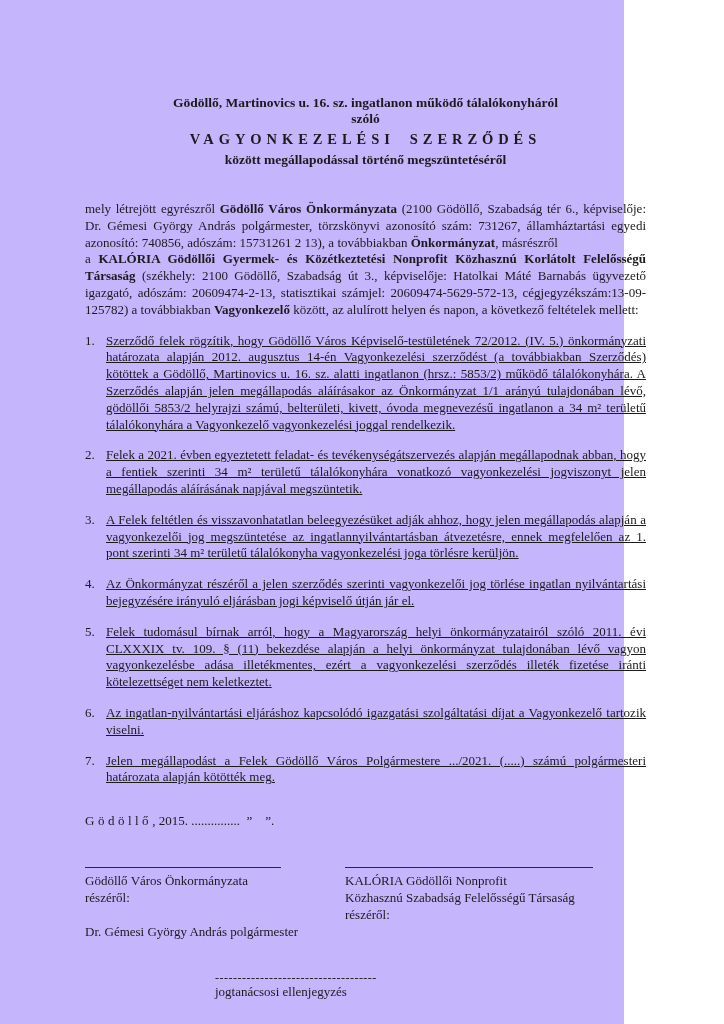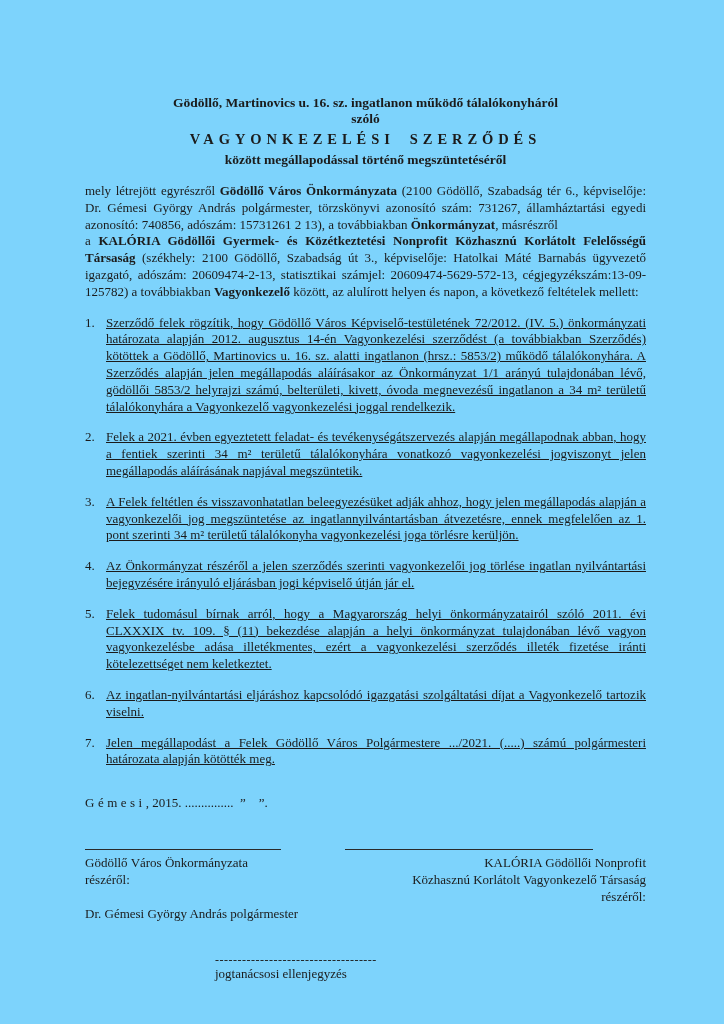--- a/index.html
+++ b/index.html
@@ -9,23 +9,23 @@
   }
   body {
     width: 724px;
     height: 1024px;
     font-family: "Liberation Serif", "DejaVu Serif", serif;
     color: #1b1b1b;
     overflow: hidden;
   }
   .page {
     position: relative;
-    width: 724px;
+    width: 624px;
     height: 1024px;
-    background: #7dd3fc;
+    background: #c4b5fd;
   }
   .content {
     position: absolute;
     left: 85px;
     top: 0;
     width: 561px;
   }
   
   .title-block {
     margin-top: 95px;
@@ -44,21 +44,21 @@
     margin: 3px 0;
   }
   
   .para {
     margin: 0;
     font-size: 13px;
     line-height: 16.8px;
     text-align: justify;
   }
   .preamble {
-    margin-top: 15px;
+    margin-top: 33px;
   }
   .b { font-weight: bold; }
   
   .clauses {
     margin-top: 14px;
   }
   .clause {
     display: flex;
     margin-bottom: 14px;
   }
@@ -87,21 +87,20 @@
   
   .signatures {
     margin-top: 38px;
     display: flex;
   }
   .sig-col-left {
     flex: 0 0 260px;
   }
   .sig-col-right {
     flex: 1;
-    text-align: right;
   }
   .sig-line-left {
     width: 196px;
     height: 0;
     border-top: 1.5px solid #2a2a2a;
     margin-bottom: 4px;
   }
   .sig-line-right {
     width: 248px;
     height: 0;
@@ -172,34 +171,34 @@
       <div class="clause">
         <span class="clause-num">6.</span>
         <span class="clause-text">Az ingatlan-nyilvántartási eljáráshoz kapcsolódó igazgatási szolgáltatási díjat a Vagyonkezelő tartozik viselni.</span>
       </div>
       <div class="clause">
         <span class="clause-num">7.</span>
         <span class="clause-text">Jelen megállapodást a Felek Gödöllő Város Polgármestere .../2021. (.....) számú polgármesteri határozata alapján kötötték meg.</span>
       </div>
     </div>
 
-    <p class="dateline"><span class="spaced-city">Gémesi</span><span>, 2015. ...............  ”    ”.</span></p>
+    <p class="dateline"><span class="spaced-city">Gödöllő</span><span>, 2015. ...............  ”    ”.</span></p>
 
     <div class="signatures">
       <div class="sig-col-left">
         <div class="sig-line-left"></div>
         <div class="sig-text">Gödöllő Város Önkormányzata</div>
         <div class="sig-text">részéről:</div>
         <div class="sig-spacer"></div>
         <div class="sig-text">Dr. Gémesi György András polgármester</div>
       </div>
       <div class="sig-col-right">
         <div class="sig-line-right"></div>
         <div class="sig-text">KALÓRIA Gödöllői Nonprofit</div>
-        <div class="sig-text">Közhasznú Korlátolt Vagyonkezelő Társaság</div>
+        <div class="sig-text">Közhasznú Szabadság Felelősségű Társaság</div>
         <div class="sig-text">részéről:</div>
       </div>
     </div>
 
     <div class="countersign">
       <div class="cs-dashes">------------------------------------</div>
       <div class="cs-label">jogtanácsosi ellenjegyzés</div>
     </div>
 
   </div>

